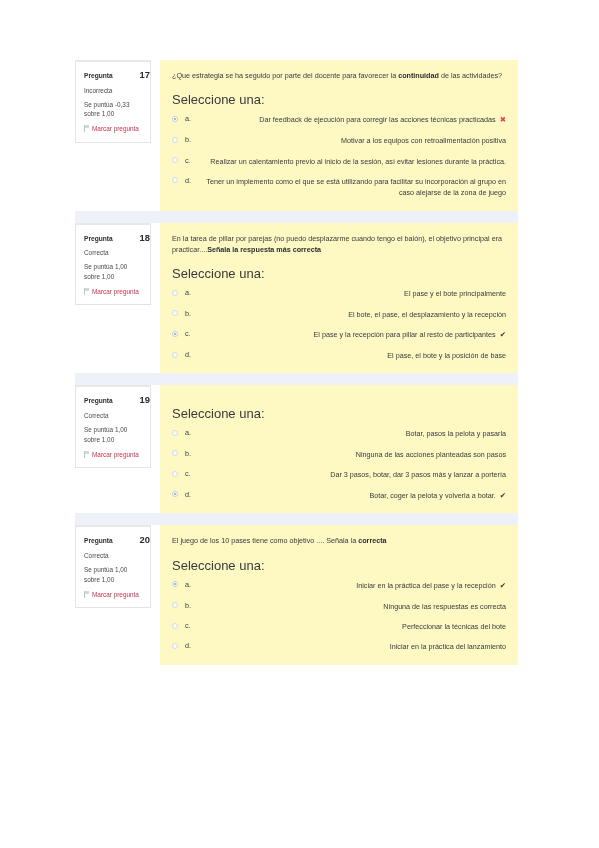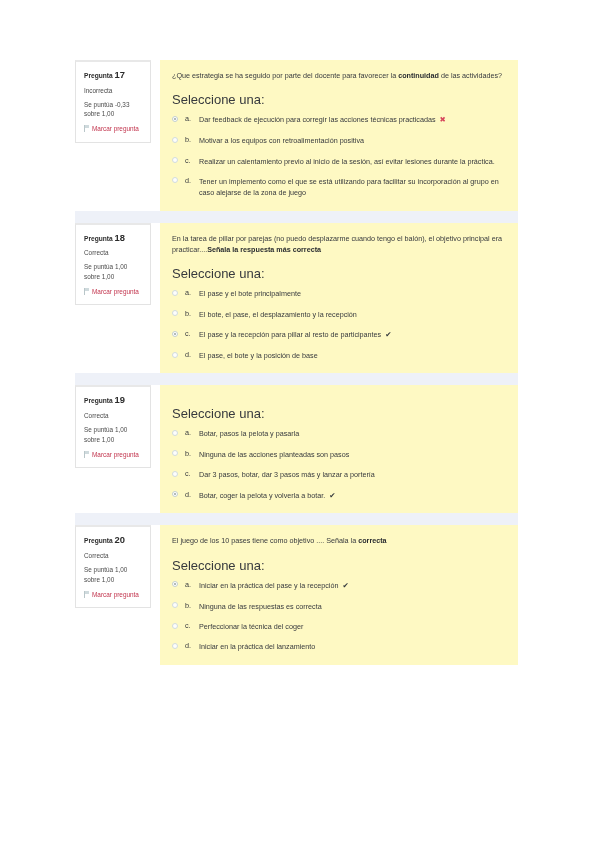--- a/index.html
+++ b/index.html
@@ -69,20 +69,21 @@
     font-weight: bold;
     color: #2b2b2b;
     font-size: 6.6px;
     margin-bottom: 3px;
     white-space: nowrap;
   }
   .qno .num {
     font-size: 9.4px;
     font-weight: bold;
     letter-spacing: .2px;
+    margin-left: 25px;
   }
   .qstate {
     margin-bottom: 4px;
     font-size: 6.4px;
     color: #4a4a4a;
   }
   .qgrade {
     margin-bottom: 5px;
     font-size: 6.4px;
     color: #4a4a4a;
@@ -186,20 +187,21 @@
     color: #36393d;
     width: 11px;
     min-width: 11px;
     margin-right: 3px;
   }
   .atext {
     font-size: 7.2px;
     line-height: 1.58;
     color: #36393d;
     flex: 1;
+    text-align: right;
   }
   .mark {
     font-size: 7.5px;
     margin-left: 4px;
     font-weight: bold;
   }
   .mark.correct { color: #32373a; }
   .mark.wrong { color: #d6465c; }
 </style>
 </head>
@@ -350,21 +352,21 @@
               <span class="atext"><span>Iniciar en la práctica del pase y la recepción</span><span class="mark correct">✔</span></span>
             </li>
             <li class="answer">
               <span class="radio"></span>
               <span class="letter">b.</span>
               <span class="atext"><span>Ninguna de las respuestas es correcta</span></span>
             </li>
             <li class="answer">
               <span class="radio"></span>
               <span class="letter">c.</span>
-              <span class="atext"><span>Perfeccionar la técnica del coger</span></span>
+              <span class="atext"><span>Perfeccionar la técnicas del bote</span></span>
             </li>
             <li class="answer">
               <span class="radio"></span>
               <span class="letter">d.</span>
               <span class="atext"><span>Iniciar en la práctica del lanzamiento</span></span>
             </li>
           </ul>
         </div>
       </div>
     </div>

